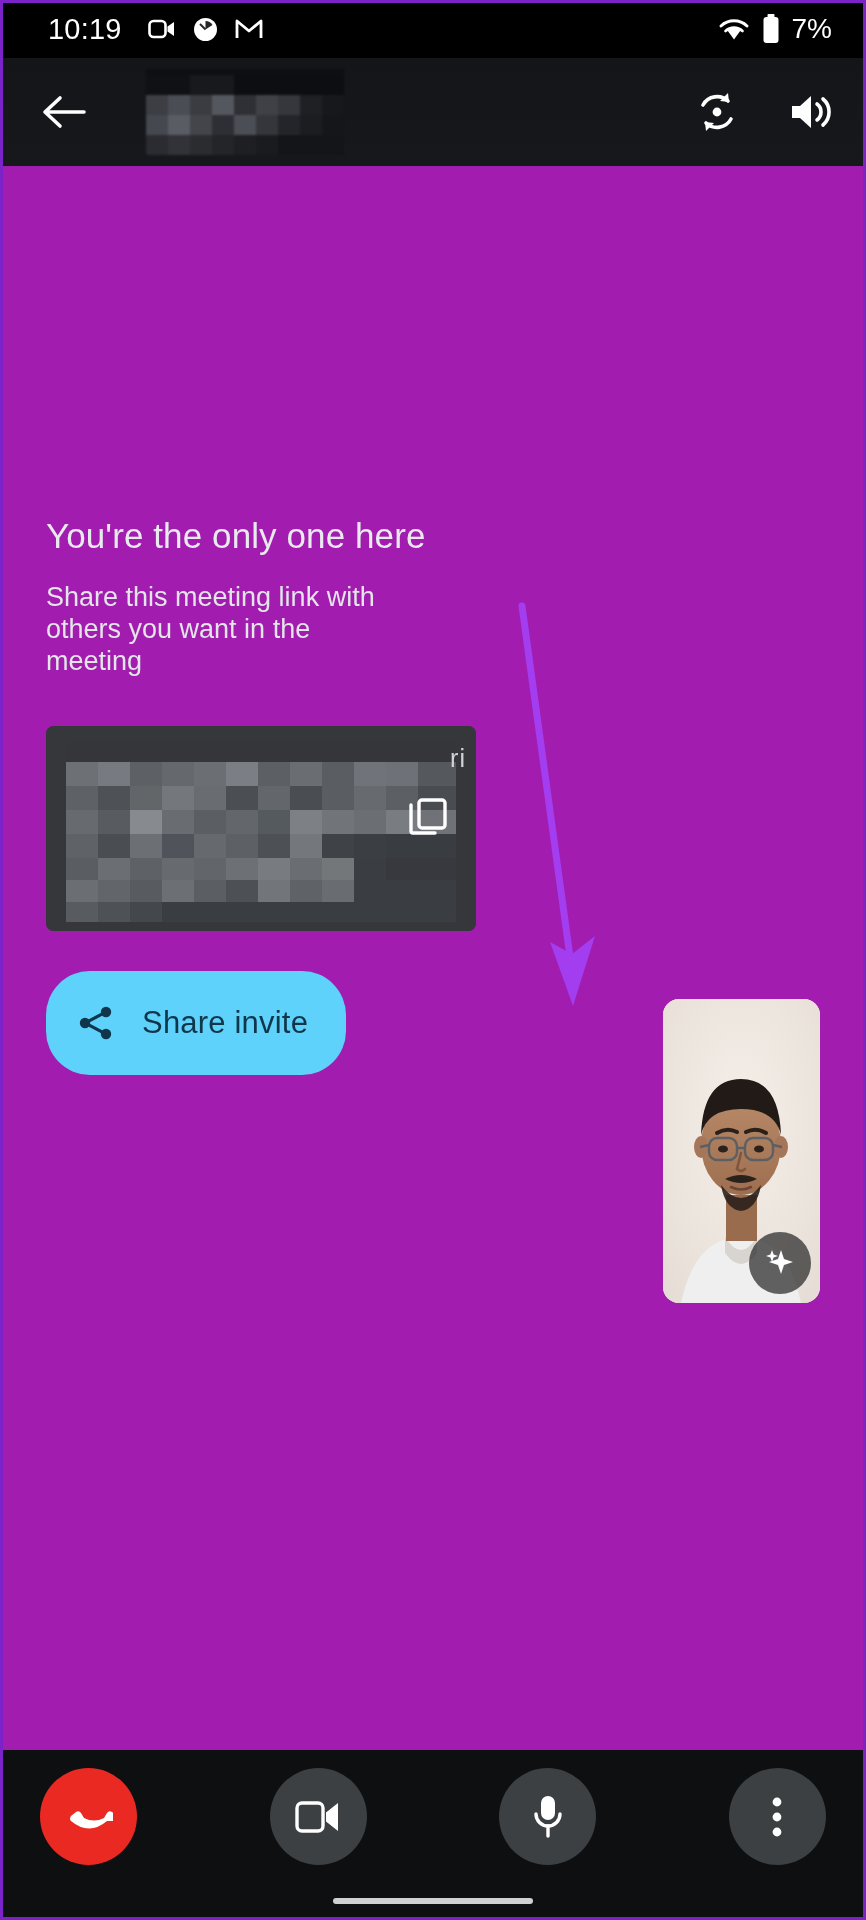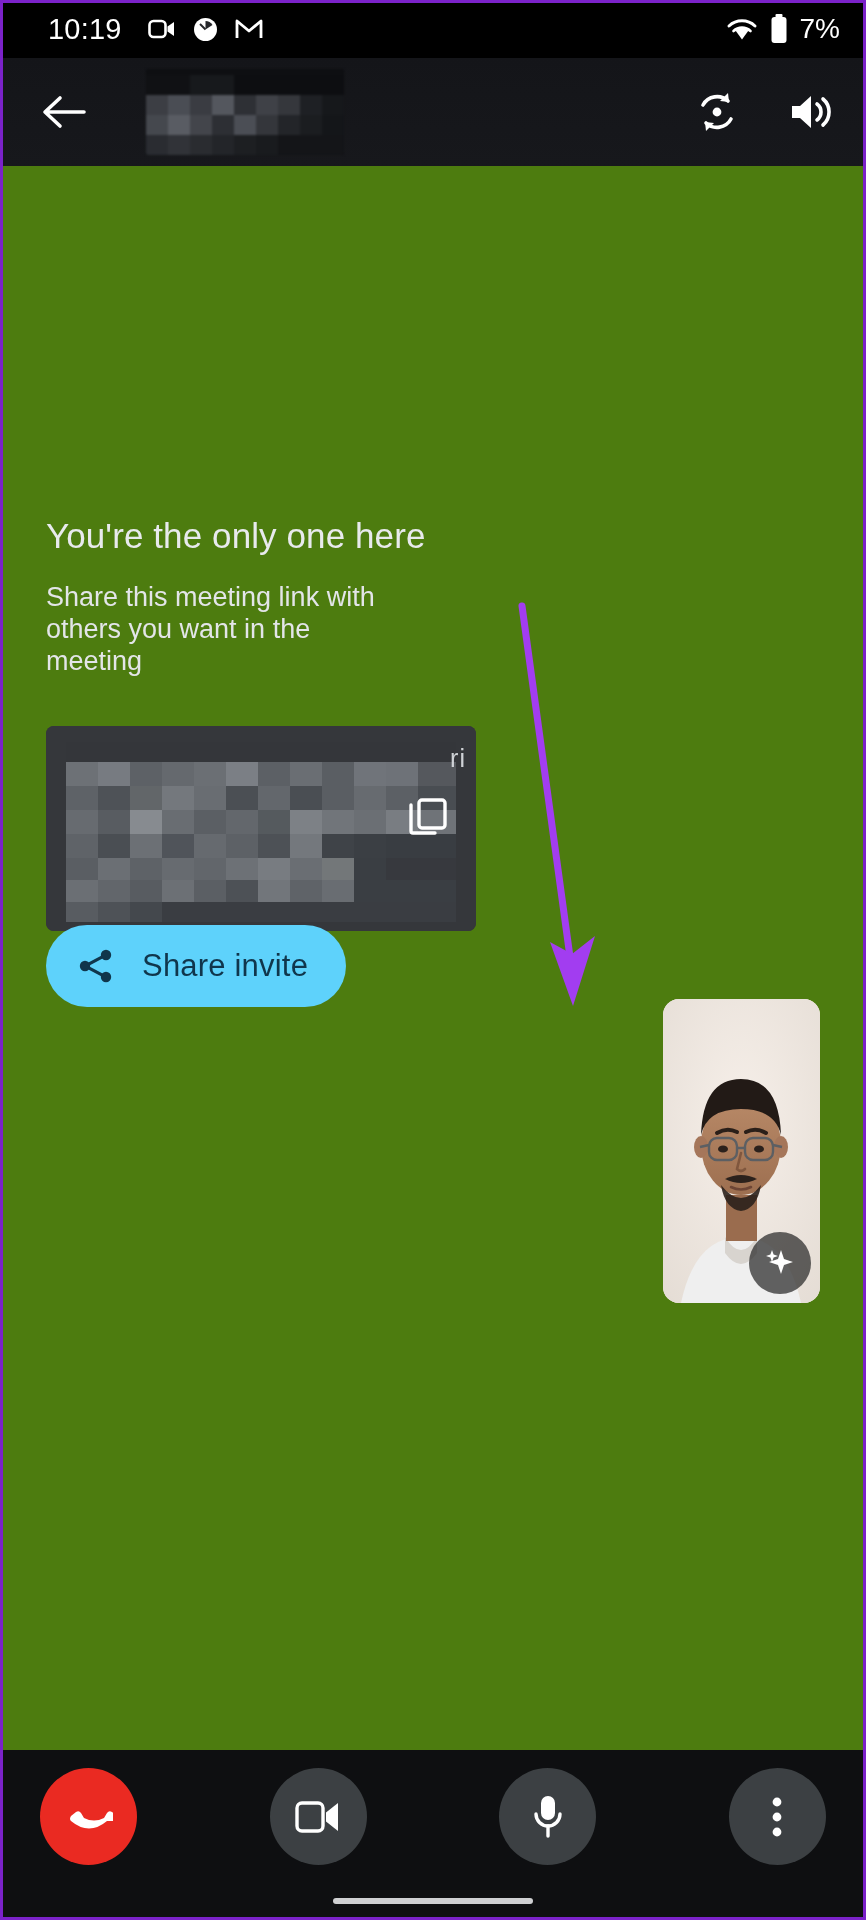--- a/index.html
+++ b/index.html
@@ -21,21 +21,21 @@
     border: 3px solid #7b22c9;
     pointer-events: none;
     z-index: 99;
   }
   
   .statusbar {
     position: absolute; top: 0; left: 0; right: 0;
     height: 58px;
     background: #000;
     display: flex; align-items: center;
-    padding: 0 26px 0 48px;
+    padding: 0 34px 0 48px;
     z-index: 30;
   }
   .sb-time {
     color: #fff; font-size: 29px; font-weight: 500;
     letter-spacing: .2px;
   }
   .sb-left-icons { display: flex; align-items: center; gap: 17px; margin-left: 26px; }
   .sb-right { margin-left: auto; display: flex; align-items: center; gap: 12px; }
   .sb-batt-text { color: #fff; font-size: 28px; font-weight: 500; }
   .ico { display: inline-flex; align-items: center; justify-content: center; }
@@ -59,21 +59,21 @@
     filter: blur(1.2px);
   }
   .appbar .right-icons {
     margin-left: auto;
     display: flex; align-items: center; gap: 48px;
   }
   
   .stage {
     position: absolute;
     top: 166px; left: 0; right: 0; bottom: 170px;
-    background: #4d7c0f;
+    background: #a21caf;
   }
   .info-block {
     position: absolute;
     left: 46px; top: 350px;
     width: 420px;
   }
   .headline {
     color: #e8eaed;
     font-size: 35px;
     font-weight: 400;
@@ -104,22 +104,22 @@
     display: flex; align-items: center; justify-content: center;
   }
   .link-tail {
     position: absolute; right: 10px; top: 18px;
     color: #cfd2d6; font-size: 25px;
     letter-spacing: 1px;
   }
   
   .share-btn {
     position: absolute;
-    left: 46px; top: 759px;
-    height: 82px;
+    left: 46px; top: 805px;
+    height: 104px;
     padding: 0 38px 0 30px;
     background: #5ed2fb;
     border: none;
     border-radius: 44px;
     display: inline-flex; align-items: center; gap: 26px;
     cursor: pointer;
   }
   .share-btn .label {
     color: #10364c;
     font-size: 31px;

